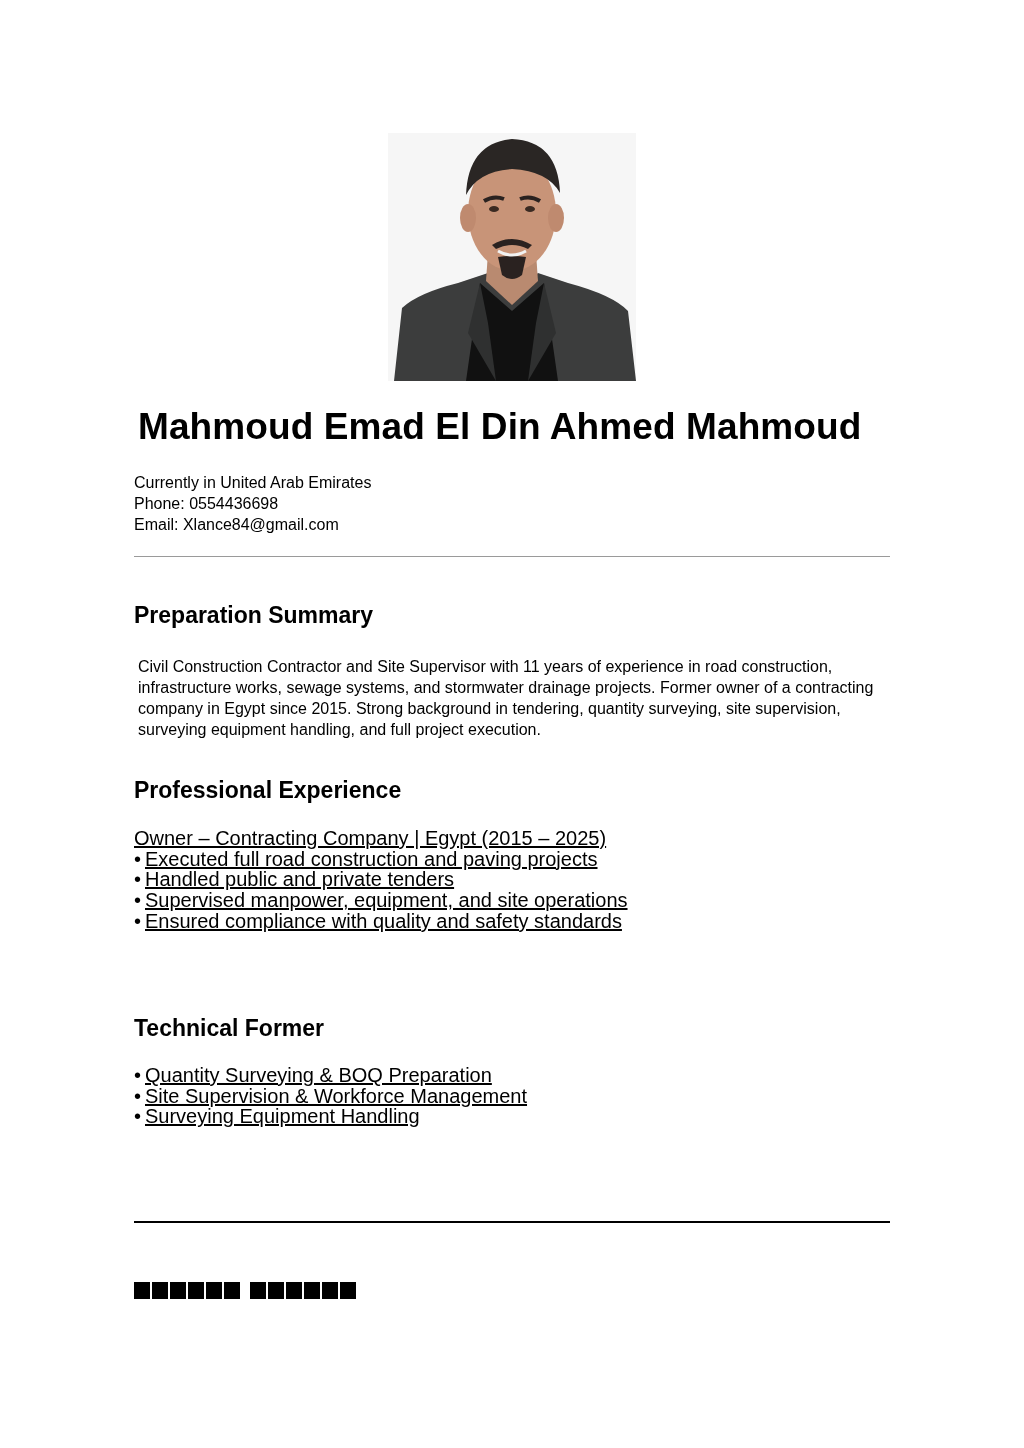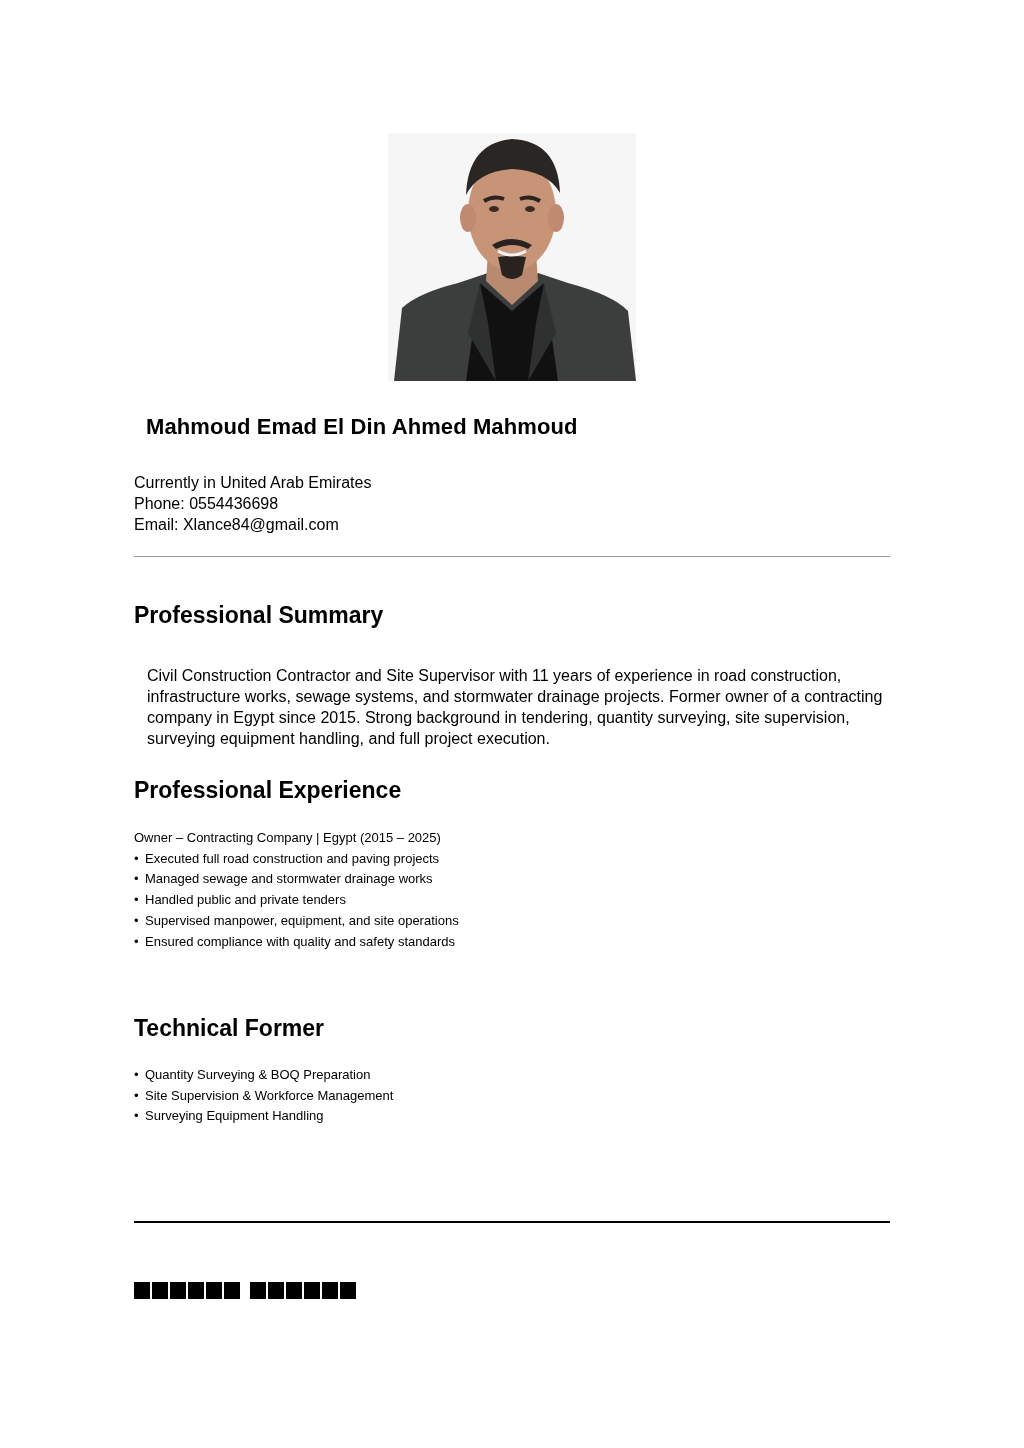--- a/index.html
+++ b/index.html
@@ -6,44 +6,44 @@
     body {
       width: 1024px; height: 1448px; position: relative; overflow: hidden;
       font-family: "Liberation Sans", sans-serif; color: #000;
     }
     .photo {
       position: absolute; left: 388px; top: 133px; width: 248px; height: 248px;
       background: #f7f7f7; overflow: hidden;
     }
     .photo svg { width: 100%; height: 100%; display: block; }
     .name {
-      position: absolute; left: 134px; top: 402px; margin: 12px;
-      font-size: 22px; font-weight: bold; letter-spacing: 0.1px;
+      position: absolute; left: 134px; top: 402px; margin: 4px;
+      font-size: 37px; font-weight: bold; letter-spacing: 0.1px;
     }
     .contact { position: absolute; left: 134px; top: 472px; font-size: 16px; line-height: 21px; }
     .contact div { white-space: nowrap; }
     .rule-gray {
       position: absolute; left: 134px; top: 556px; width: 756px; height: 0;
       border-top: 1.5px solid #9a9a9a;
     }
     .rule-black {
       position: absolute; left: 134px; top: 1221px; width: 756px; height: 0;
       border-top: 2px solid #000;
     }
     .h2 {
       position: absolute; left: 134px; margin: 0; font-size: 23px; font-weight: bold;
     }
     .h2.summary { top: 602px; }
     .h2.experience { top: 777px; }
     .h2.skills { top: 1015px; }
     .para {
       position: absolute; left: 134px; top: 652px; width: 760px;
-      font-size: 16px; line-height: 21px; margin: 13px;
+      font-size: 16px; line-height: 21px; margin: 4px;
     }
-    .list { position: absolute; left: 134px; font-size: 13px; line-height: 20.7px; margin: 0; padding: 0; list-style: none; }
+    .list { position: absolute; left: 134px; font-size: 20px; line-height: 20.7px; margin: 0; padding: 0; list-style: none; text-decoration: underline; }
     .list.exp { top: 828px; }
     .list.skill { top: 1065px; }
     .list li { white-space: nowrap; }
     .bullet { display: inline-block; width: 11px; }
     .tofu-row { position: absolute; left: 134px; top: 1282px; display: flex; gap: 10px; }
     .tofu-word { display: flex; gap: 2px; }
     .tofu { width: 16px; height: 17px; background: #000; }
   </style>
 </head>
 <body>
@@ -84,28 +84,27 @@
 <h1 class="name">Mahmoud Emad El Din Ahmed Mahmoud</h1>
 
 <div class="contact">
   <div>Currently in United Arab Emirates</div>
   <div>Phone: 0554436698</div>
   <div>Email: Xlance84@gmail.com</div>
 </div>
 
 <div class="rule-gray"></div>
 
-<h2 class="h2 summary">Professional Summary</h2>
+<h2 class="h2 summary">Preparation Summary</h2>
 <p class="para">Civil Construction Contractor and Site Supervisor with 11 years of experience in road construction, infrastructure works, sewage systems, and stormwater drainage projects. Former owner of a contracting company in Egypt since 2015. Strong background in tendering, quantity surveying, site supervision, surveying equipment handling, and full project execution.</p>
 
 <h2 class="h2 experience">Professional Experience</h2>
 <ul class="list exp">
   <li>Owner – Contracting Company | Egypt (2015 – 2025)</li>
   <li><span class="bullet">•</span><span>Executed full road construction and paving projects</span></li>
-  <li><span class="bullet">•</span><span>Managed sewage and stormwater drainage works</span></li>
   <li><span class="bullet">•</span><span>Handled public and private tenders</span></li>
   <li><span class="bullet">•</span><span>Supervised manpower, equipment, and site operations</span></li>
   <li><span class="bullet">•</span><span>Ensured compliance with quality and safety standards</span></li>
 </ul>
 
 <h2 class="h2 skills">Technical Former</h2>
 <ul class="list skill">
   <li><span class="bullet">•</span><span>Quantity Surveying &amp; BOQ Preparation</span></li>
   <li><span class="bullet">•</span><span>Site Supervision &amp; Workforce Management</span></li>
   <li><span class="bullet">•</span><span>Surveying Equipment Handling</span></li>

